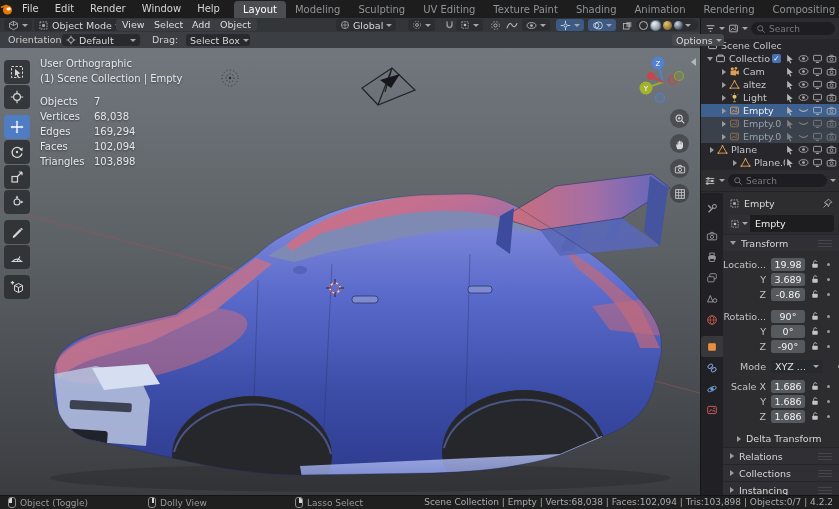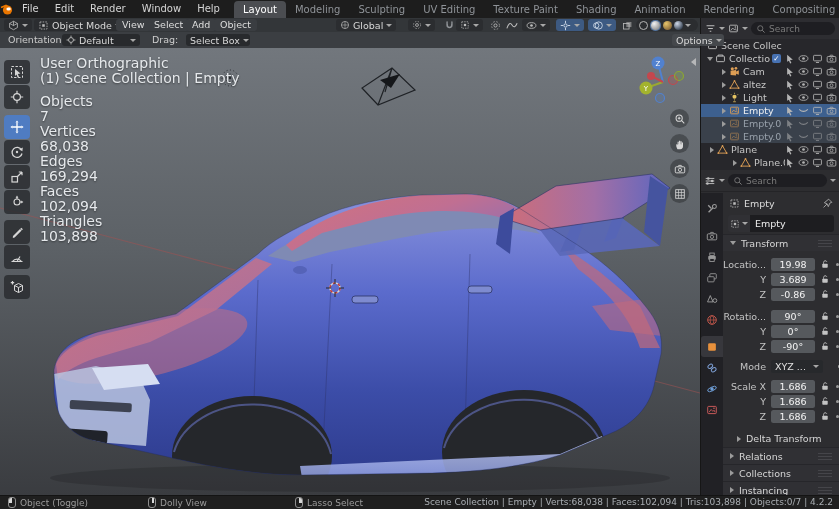--- a/index.html
+++ b/index.html
@@ -36,22 +36,22 @@
   .ball.mat { background: radial-gradient(circle at 35% 30%, #e8c56a, #8a6a3a 75%); }
   .ball.rend { background: radial-gradient(circle at 35% 30%, #cfd8e8, #3a4656 75%); }
   
   .ts { position:relative; height:16px; background:#3b3e42; flex:none; font-size:9.5px; }
   .ts .lbl { position:absolute; top:2px; color:#cdcdcd; }
   .ts .pill { top:2px; background:#282a2d; }
   .ts .opt { background:#45484c; }
   
   .viewport { position:relative; flex:1; background:linear-gradient(#72777d, #5c6166 45%, #3a3c40); overflow:hidden; }
   .scene { position:absolute; left:0; top:0; }
-  .ovl { position:absolute; left:40px; top:8px; color:#e6e9ec; text-shadow:0 1px 2px rgba(0,0,0,.45); font-size:14px; line-height:15px; }
-  .ovl .statrow { display:flex;flex-direction:column; }
+  .ovl { position:absolute; left:40px; top:8px; color:#e6e9ec; text-shadow:0 1px 2px rgba(0,0,0,.45); font-size:10px; line-height:15px; }
+  .ovl .statrow { display:flex; }
   .ovl .statrow .sl { width:54px; }
   .ltools { position:absolute; left:4px; top:12px; display:flex; flex-direction:column; }
   .tbtn { width:26px; height:24px; border-radius:4px; background:rgba(42,45,48,.85); margin-bottom:1px; display:flex; align-items:center; justify-content:center; color:#d6d6d6; }
   .tbtn.active { background:#4f7cc2; color:#fff; }
   .tgap { height:5px; }
   .navbtn { position:absolute; width:19px; height:19px; border-radius:50%; background:rgba(35,37,40,.45); display:flex; align-items:center; justify-content:center; color:#d8d8d8; }
   .gizmo { position:absolute; left:637px; top:6px; }
   .npanel-arrow { position:absolute; left:691px; top:10px; width:0; height:0; border-top:4px solid transparent; border-bottom:4px solid transparent; border-right:5px solid #c8c8c8; opacity:.8; }
   
   .outliner { height:152px; background:#27272b; flex:none; overflow:hidden; }
@@ -78,21 +78,21 @@
   .pgap { height:6px; }
   .pcontent { position:absolute; left:22px; top:23px; right:0; bottom:0; font-size:9.5px; }
   .crumb { height:20px; display:flex; align-items:center; gap:4px; padding:0 6px; color:#dcdcdc; }
   .namefield { margin:2px 5px; height:17px; display:flex; }
   .namefield .icpart { width:22px; background:#303034; border-radius:3px 0 0 3px; display:flex; align-items:center; justify-content:center; gap:2px; }
   .namefield .txt { flex:1; background:#1d1d20; border-radius:0 3px 3px 0; color:#eeeeee; display:flex; align-items:center; padding:0 5px; }
   .panelhead { height:17px; display:flex; align-items:center; gap:5px; padding:0 7px; color:#d6d6d6; border-top:1px solid #26262a; background:#303034; }
   .panelhead .grip { margin-left:auto; width:14px; height:7px; background:repeating-linear-gradient(0deg, #4e4e53 0 1px, transparent 1px 3px); opacity:.7; }
   .trow { height:14px; display:flex; align-items:center; margin-bottom:1px; }
   .trow .tl { width:48px; text-align:right; color:#c3c3c3; padding-right:5px; flex:none; }
-  .val { width:44px; height:13px; background:#56595d; border-radius:2.5px; color:#f4f4f4; display:flex; align-items:center; justify-content:center; flex:none; }
+  .val { width:34px; height:13px; background:#56595d; border-radius:2.5px; color:#f4f4f4; display:flex; align-items:center; justify-content:center; flex:none; }
   .modedd { width:52px; height:13px; background:#27292c; border-radius:2.5px; color:#e0e0e0; display:flex; align-items:center; justify-content:space-between; padding:0 4px; flex:none; }
   .lockic { width:14px; display:flex; justify-content:center; color:#c4c4c4; margin-left:3px; }
   .keydot { width:3px; height:3px; border-radius:50%; background:#9a9a9a; margin-left:5px; }
   .subpanel { padding-left:14px; }
   
   .statusbar { position:relative; height:14px; background:#1f1f1f; border-top:1px solid #141414; font-size:9px; color:#9a9a9a; }
   .hint { position:absolute; top:1px; display:flex; align-items:center; gap:4px; }
   .mouse { position:relative; width:8px; height:11px; border:1px solid #8f8f8f; border-radius:3px; }
   .mouse .mb { position:absolute; top:0; height:5px; background:#d8d8d8; }
   .mouse .mb.l { left:0; width:3px; border-radius:2px 0 0 0; }

